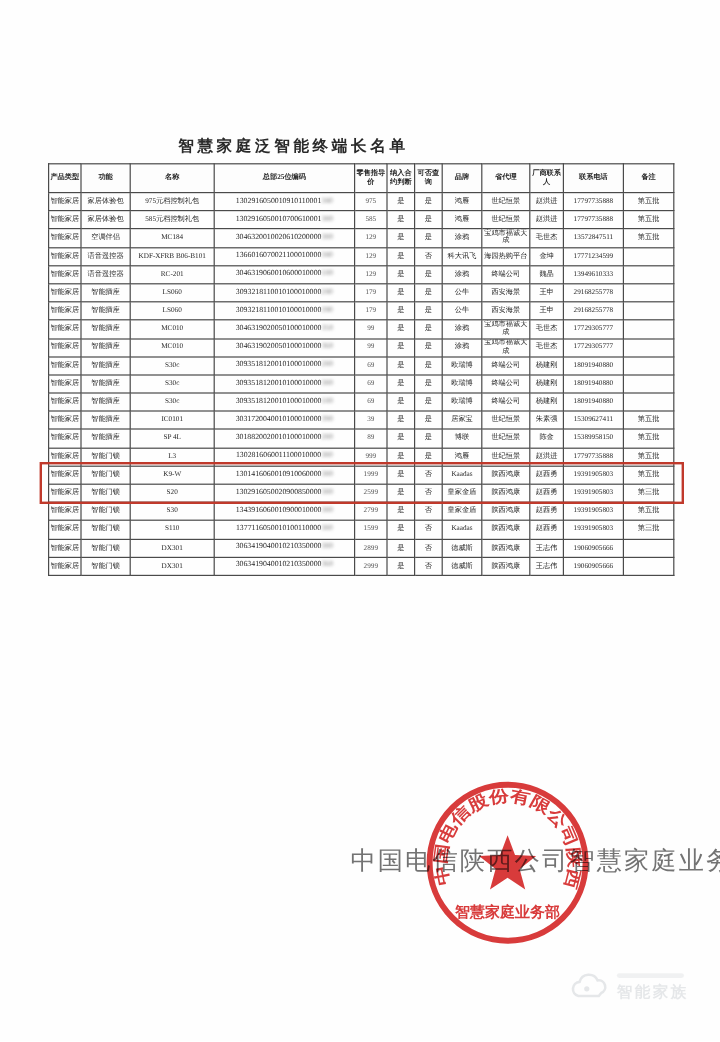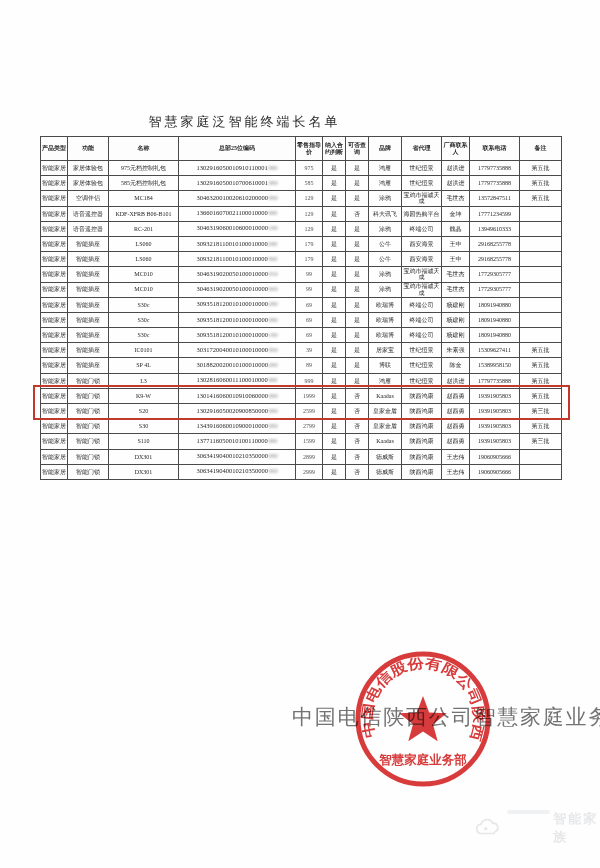--- a/index.html
+++ b/index.html
@@ -3,21 +3,21 @@
 <meta charset="utf-8">
 <style>
   html,body{margin:0;padding:0;}
   body{
     width:600px;height:868px;background:#ffffff;position:relative;overflow:hidden;
     font-family:"Liberation Serif","DejaVu Serif",serif;color:#1d1d1d;
   }
   .page{position:absolute;inset:0;background:#fefefe;}
   .doc-title{
     position:absolute;top:113px;left:0;width:489px;text-align:center;
-    font-size:13px;font-weight:400;letter-spacing:3px;color:#2a2a2a;
+    font-size:13px;font-weight:700;letter-spacing:3px;color:#2a2a2a;
   }
   .tbl-wrap{position:absolute;left:40px;top:136px;width:521px;}
   table{border-collapse:collapse;width:100%;table-layout:fixed;}
   th,td{
     border:1px solid #4a4a4a;text-align:center;vertical-align:middle;
     padding:0 1px;overflow:hidden;word-break:break-all;color:#262626;
   }
   th{font-size:6px;font-weight:600;height:23px;line-height:1.15;background:#fdfdfd;}
   td{font-size:6px;height:14.2px;line-height:1.05;}
   td.code{font-size:6.5px;letter-spacing:0;white-space:nowrap;}
@@ -36,21 +36,21 @@
     white-space:nowrap;color:#222;z-index:1;
   }
   .stamp{
     position:absolute;left:352px;top:648px;width:142px;height:142px;
     z-index:2;opacity:0.88;mix-blend-mode:multiply;
   }
   .watermark{
     position:absolute;left:474px;top:810px;display:flex;align-items:center;gap:6px;
     opacity:0.16;color:#6b7684;z-index:0;
   }
-  .wm-texts{display:flex;flex-direction:row;gap:3px;justify-content:center;}
+  .wm-texts{display:flex;flex-direction:column;gap:3px;justify-content:center;}
   .wm-bar{width:56px;height:4px;background:currentColor;border-radius:2px;opacity:.55;}
   .wm-text{font-size:13px;font-weight:700;letter-spacing:2px;}
 </style>
 </head>
 <body>
 
 <div class="page">
 
   <div class="doc-title">智慧家庭泛智能终端长名单</div>
 

